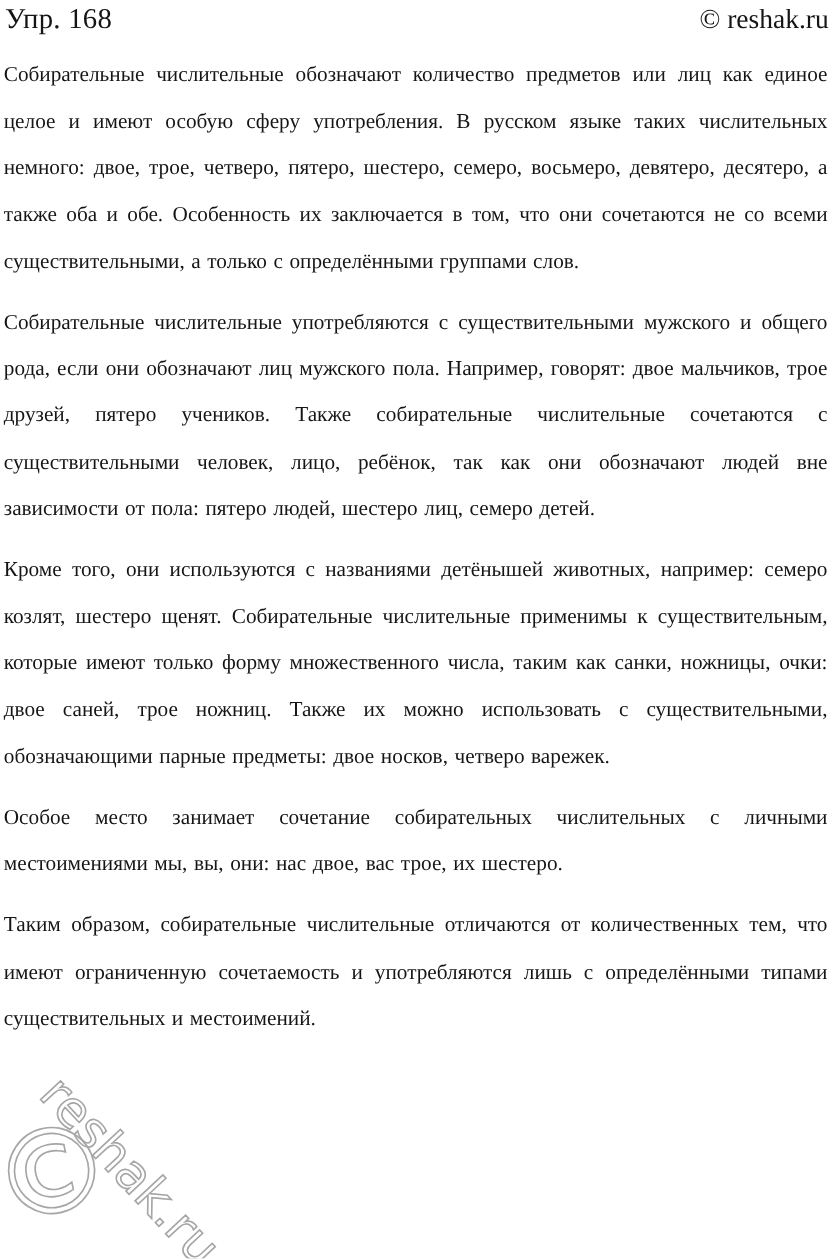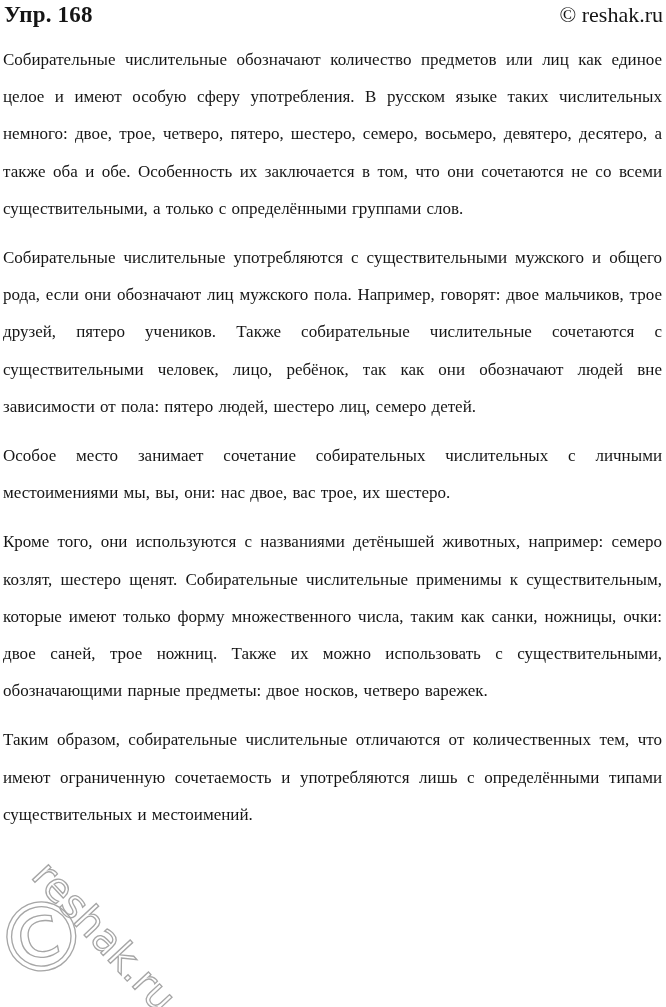--- a/index.html
+++ b/index.html
@@ -17,21 +17,21 @@
     color: #151515;
     box-sizing: border-box;
   }
   .topbar {
     display: flex;
     justify-content: space-between;
     align-items: baseline;
     padding: 2px 3px 0 4px;
   }
   .exercise-label {
-    font-weight: bold;
+    font-weight: normal;
     font-size: 23px;
     line-height: 26px;
     letter-spacing: 0.2px;
   }
   .site-copyright {
     font-size: 22px;
     line-height: 26px;
     margin-left: 33px;
   }
   .content {
@@ -67,22 +67,22 @@
 <div class="page">
 
   <div class="topbar">
     <span class="exercise-label">Упр. 168</span>
     <span class="site-copyright">© reshak.ru</span>
   </div>
 
   <div class="content">
       <p class="para">Собирательные числительные обозначают количество предметов или лиц как единое целое и имеют особую сферу употребления. В русском языке таких числительных немного: двое, трое, четверо, пятеро, шестеро, семеро, восьмеро, девятеро, десятеро, а также оба и обе. Особенность их заключается в том, что они сочетаются не со всеми существительными, а только с определёнными группами слов.</p>
       <p class="para">Собирательные числительные употребляются с существительными мужского и общего рода, если они обозначают лиц мужского пола. Например, говорят: двое мальчиков, трое друзей, пятеро учеников. Также собирательные числительные сочетаются с существительными человек, лицо, ребёнок, так как они обозначают людей вне зависимости от пола: пятеро людей, шестеро лиц, семеро детей.</p>
+      <p class="para">Кроме того, они используются с названиями детёнышей животных, например: семеро козлят, шестеро щенят. Собирательные числительные применимы к существительным, которые имеют только форму множественного числа, таким как санки, ножницы, очки: двое саней, трое ножниц. Также их можно использовать с существительными, обозначающими парные предметы: двое носков, четверо варежек.</p>
       <p class="para">Особое место занимает сочетание собирательных числительных с личными местоимениями мы, вы, они: нас двое, вас трое, их шестеро.</p>
-      <p class="para">Кроме того, они используются с названиями детёнышей животных, например: семеро козлят, шестеро щенят. Собирательные числительные применимы к существительным, которые имеют только форму множественного числа, таким как санки, ножницы, очки: двое саней, трое ножниц. Также их можно использовать с существительными, обозначающими парные предметы: двое носков, четверо варежек.</p>
       <p class="para">Таким образом, собирательные числительные отличаются от количественных тем, что имеют ограниченную сочетаемость и употребляются лишь с определёнными типами существительных и местоимений.</p>
     </div>
 
   <svg class="watermark" width="250" height="174" viewBox="0 0 250 174" aria-hidden="true">
     <text transform="translate(30,44) rotate(47)" font-size="40">reshak.ru</text>
     <text transform="translate(2,147) rotate(-12)" font-size="95">©</text>
   </svg>
 
 </div>
 

